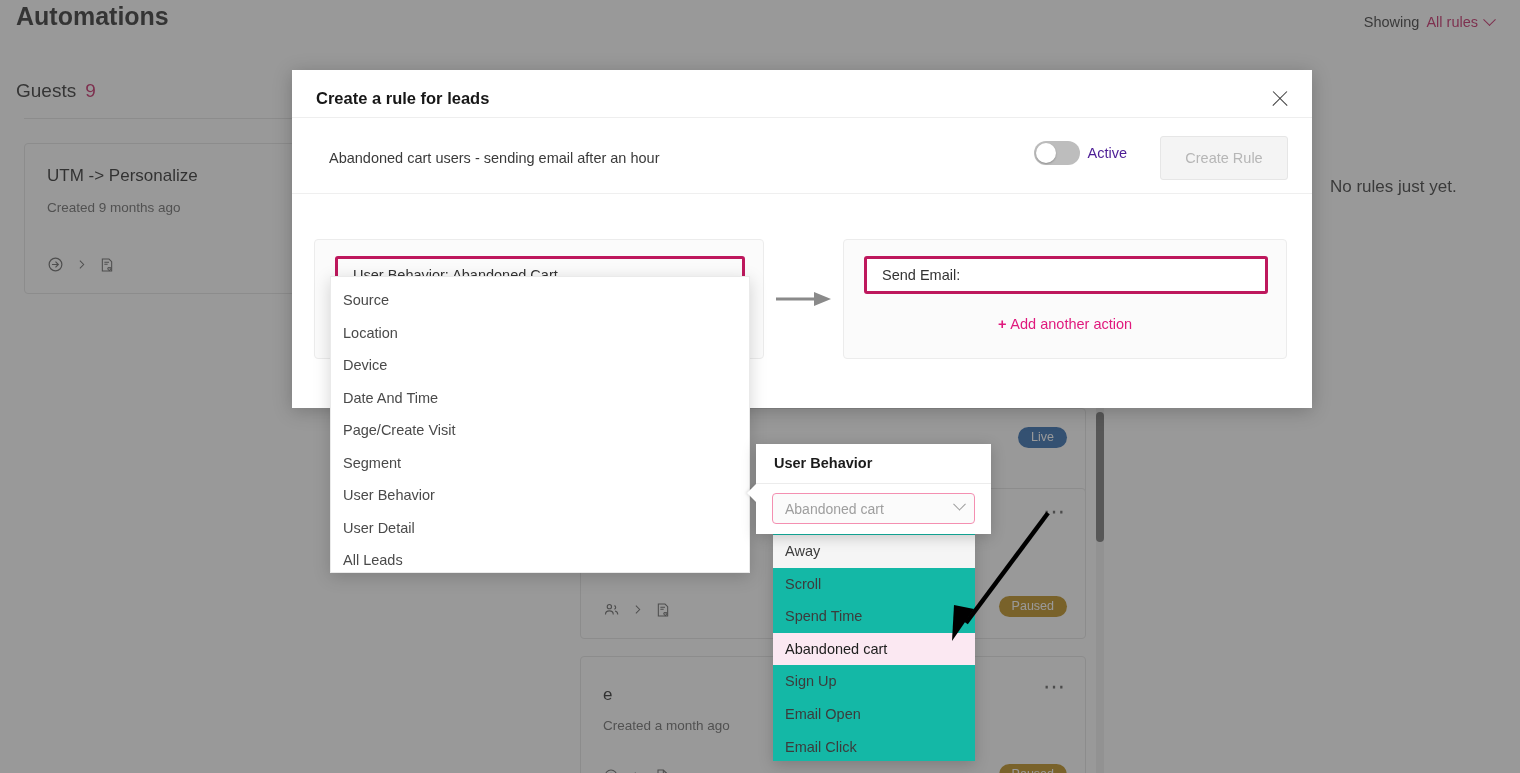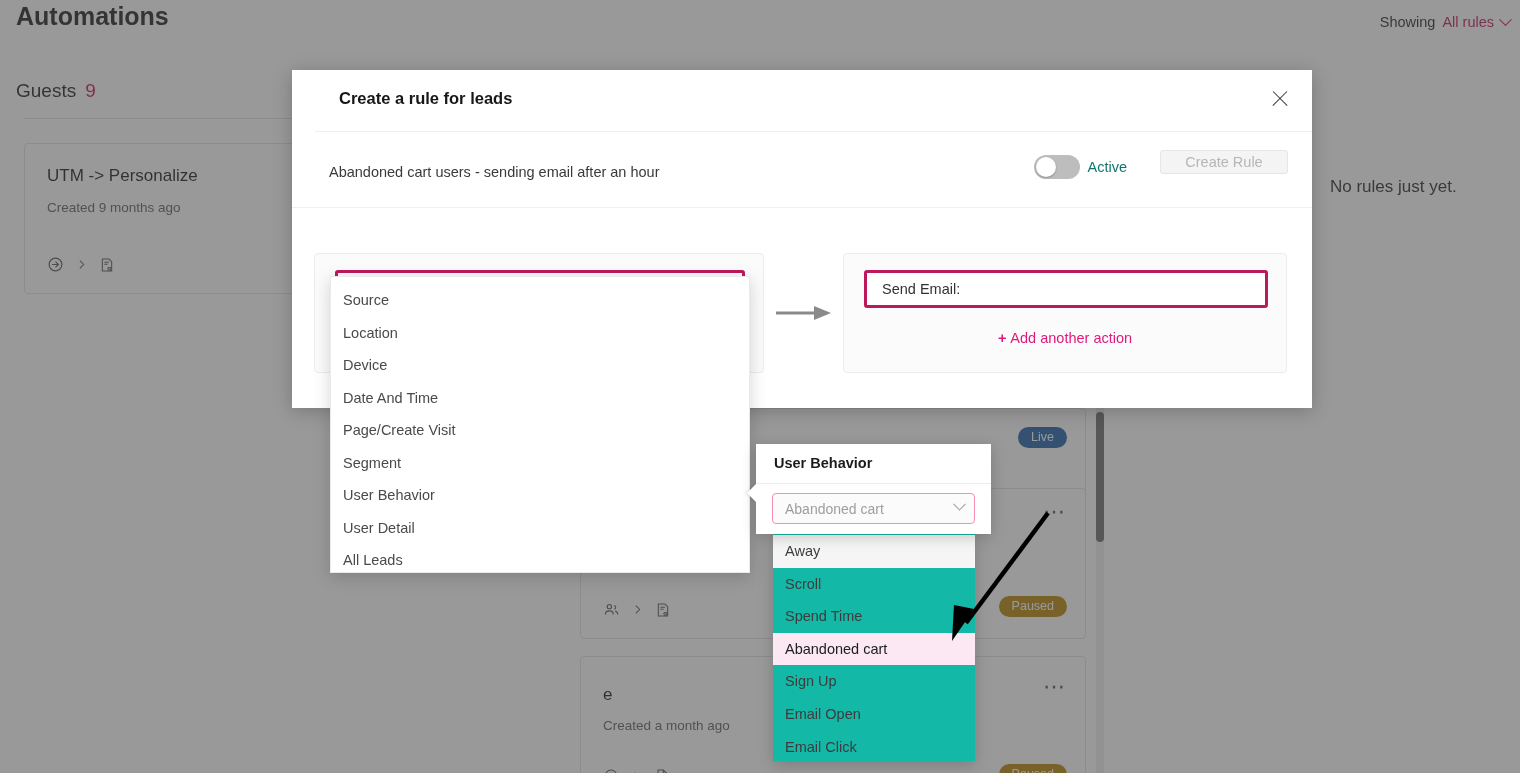--- a/index.html
+++ b/index.html
@@ -19,21 +19,21 @@
     position: absolute; inset: 0;
     background: rgba(70,70,70,0.55);
     z-index: 40;
   }
 
   .page-title {
     position: absolute; left: 16px; top: 2px;
     font-size: 25px; color: #1f1f1f; font-weight: 700;
   }
   .showing-wrap {
-    position: absolute; right: 10px; top: 14px;
+    position: absolute; right: 26px; top: 14px;
     font-size: 14.5px; color: #2b2b2b;
     display: flex; align-items: center; gap: 7px;
   }
   .showing-value { color: #c2185b; }
   .chev-sm {
     display:inline-block; width:9px; height:9px;
     border-right: 1.6px solid #c2185b; border-bottom: 1.6px solid #c2185b;
     transform: rotate(45deg) translate(-2px,-2px);
   }
 
@@ -97,23 +97,22 @@
 
   
   #modal {
     position: absolute; left: 292px; top: 70px;
     width: 1020px; height: 338px;
     background: #ffffff;
     box-shadow: 0 3px 18px rgba(0,0,0,0.22);
     z-index: 60;
   }
   .modal-head {
-    position: relative; height: 62px;
+    position: relative; height: 48px;
     border-bottom: 1px solid #eeeeee;
-    margin-left: 23px;
   }
   .modal-title {
     position: absolute; left: 24px; top: 19px;
     font-size: 16.5px; color: #171717; font-weight: 600;
   }
   .modal-close {
     position: absolute; right: 21px; top: 18px;
     width: 22px; height: 22px; cursor: pointer;
   }
   .modal-close:before, .modal-close:after {
@@ -136,25 +135,25 @@
     width: 46px; height: 24px; border-radius: 12px;
     background: #bdbdbd; cursor: pointer;
   }
   .toggle .knob {
     position: absolute; left: 2px; top: 2px;
     width: 20px; height: 20px; border-radius: 50%;
     background: #ffffff; box-shadow: 0 1px 2px rgba(0,0,0,.25);
   }
   .toggle-label {
     position: absolute; right: 185px; top: 27px;
-    font-size: 14.5px; color: #0f766e; text-align: center;
+    font-size: 14.5px; color: #4c1d95; text-align: center;
   }
   .create-btn {
     position: absolute; right: 24px; top: 18px;
-    width: 128px; height: 24px; border-radius: 3px;
+    width: 128px; height: 44px; border-radius: 3px;
     background: #f4f4f4; border: 1px solid #e6e6e6;
     color: #b6b6b6; font-size: 14.5px;
     font-family: "Liberation Sans", sans-serif;
     cursor: default;
   }
 
   .modal-body { position: relative; height: 203px; }
 
   .flow-card {
     position: absolute; top: 45px;

